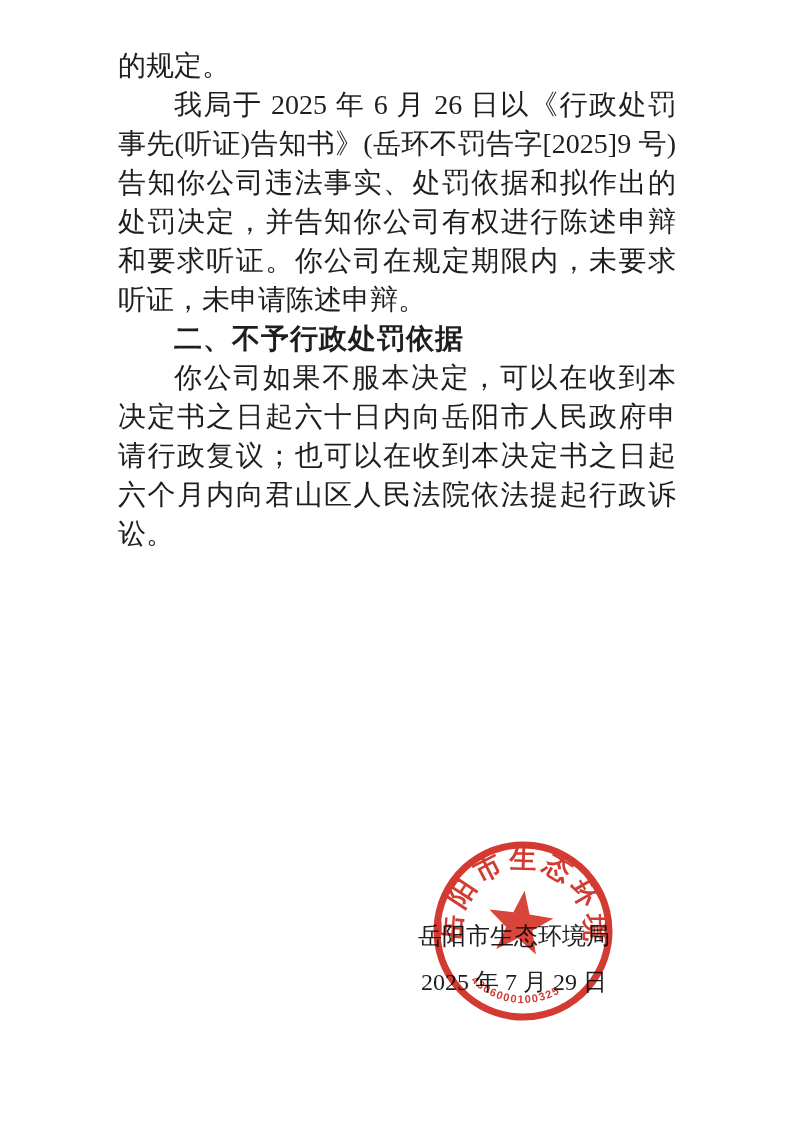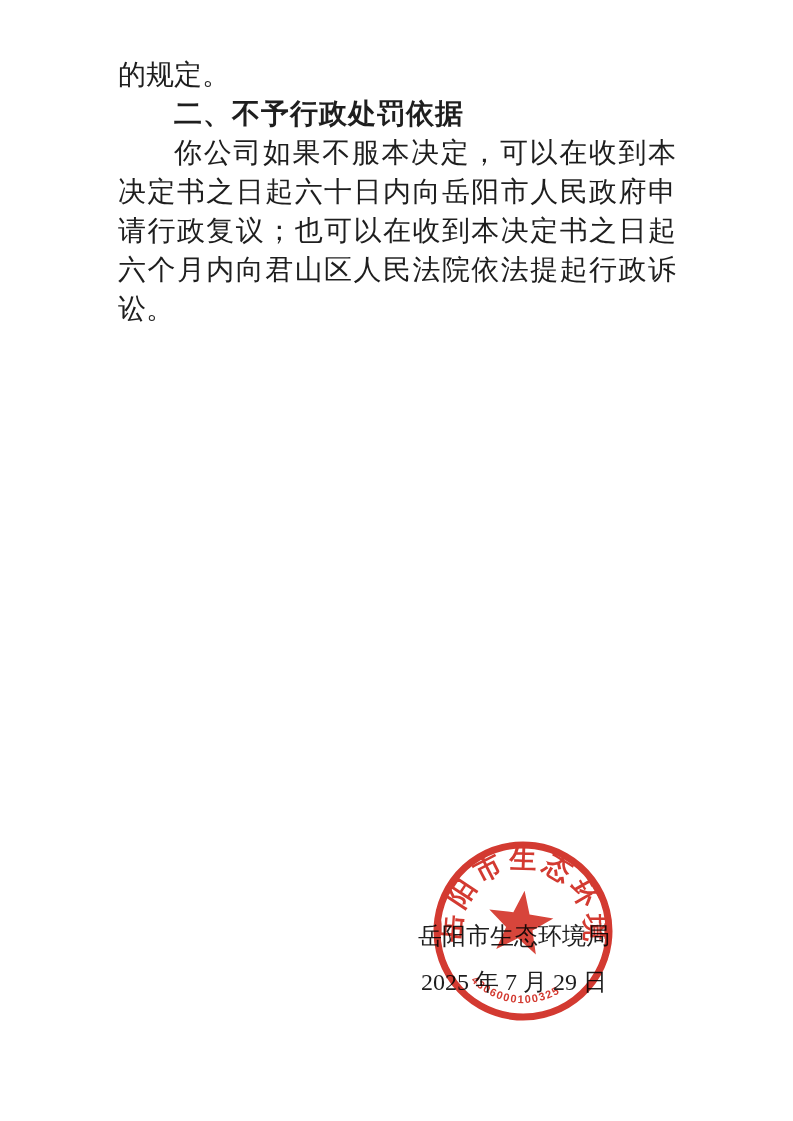--- a/index.html
+++ b/index.html
@@ -12,21 +12,21 @@
     width: 793px;
     height: 1121px;
     background: #ffffff;
     overflow: hidden;
     font-family: "Liberation Serif", "DejaVu Serif", serif;
     color: #1e1e1e;
   }
   .doc-body {
     position: absolute;
     left: 118px;
-    top: 55px;
+    top: 46px;
     width: 558px;
     font-size: 28px;
     line-height: 39px;
     text-align: justify;
     text-justify: inter-character;
   }
   .doc-body p {
     margin: 0;
   }
   .doc-body p.paragraph {
@@ -74,20 +74,21 @@
     letter-spacing: 1.4px;
   }
 </style>
 </head>
 <body>
 
 <div class="page">
 
   <div class="doc-body" id="doc-body">
       <p class="continuation">的规定。</p>
+      <p class="paragraph">我局于 2025 年 6 月 26 日以《行政处罚事先(听证)告知书》(岳环不罚告字[2025]9 号)告知你公司违法事实、处罚依据和拟作出的处罚决定，并告知你公司有权进行陈述申辩和要求听证。你公司在规定期限内，未要求听证，未申请陈述申辩。</p>
       <p class="heading">二、不予行政处罚依据</p>
       <p class="paragraph">你公司如果不服本决定，可以在收到本决定书之日起六十日内向岳阳市人民政府申请行政复议；也可以在收到本决定书之日起六个月内向君山区人民法院依法提起行政诉讼。</p>
     </div>
 
   <div class="signature">
     <div>岳阳市生态环境局</div>
     <div>2025 年 7 月 29 日</div>
   </div>
 
   <svg class="seal" viewBox="0 0 190 190" xmlns="http://www.w3.org/2000/svg">

